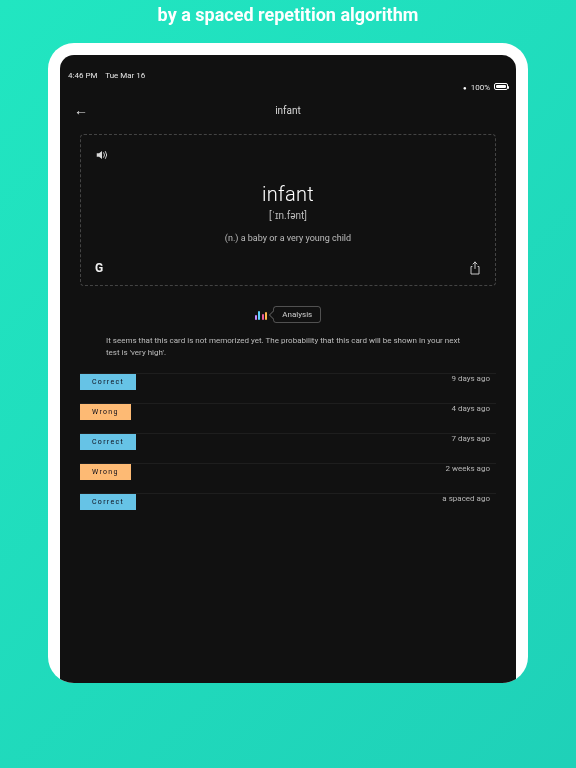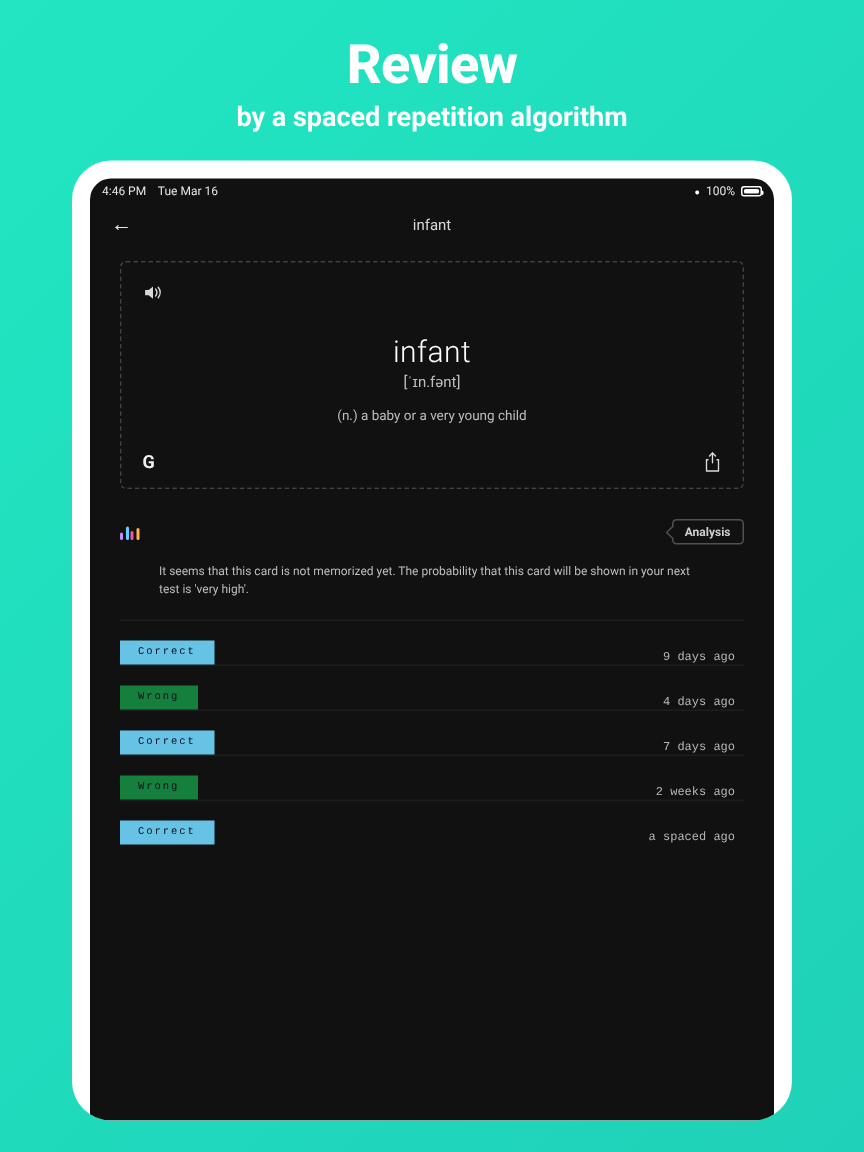--- a/index.html
+++ b/index.html
@@ -29,21 +29,21 @@
     border-radius: 14px 14px 0 0;
     color: #c9c9c9;
     font-size: 9px;
     overflow: hidden;
     display: flex; flex-direction: column;
   }
   .statusbar {
     display: flex; justify-content: space-between; align-items: center;
     padding: 4px 8px; color: #e6e6e6; font-size: 8px;
   }
-  .statusbar .right { display: flex; align-items: center; gap: 4px; }
+  .statusbar .right { display: flex; gap: 4px; margin-top: 24px; }
   .battery {
     width: 14px; height: 7px; border: 1px solid #fff; border-radius: 2px;
     position: relative;
   }
   .battery::after { content: ""; position: absolute; right: -2px; top: 1.5px; width: 1.5px; height: 3px; background: #fff; border-radius: 0 1px 1px 0; }
   .battery .fill { position: absolute; left: 1px; top: 1px; bottom: 1px; right: 1px; background: #fff; border-radius: 1px; }
   .wifi::before { content: "\25CF"; font-size: 6px; color: #fff; }
   .nav {
     display: flex; align-items: center; justify-content: center;
     position: relative; height: 28px;
@@ -70,22 +70,22 @@
   .ipa { color: #bdbdbd; font-size: 10px; margin-top: 4px; }
   .def { color: #bdbdbd; font-size: 9px; margin-top: 12px; }
   .card-footer {
     display: flex; justify-content: space-between; align-items: center;
     margin-top: 18px; color: #dcdcdc;
   }
   .g-icon { font-weight: 700; font-size: 12px; color: #efefef; cursor: pointer; }
   .share-icon svg { display: block; }
 
   .analysis-row {
-    display: flex; align-items: center; justify-content: space-between;
-    gap: 6px; margin: 20px 0 12px 0; font-weight: bold;
+    display: flex; align-items: center; justify-content: center;
+    gap: 6px; margin: 20px 0 12px 0;
   }
   .mini-bars { display: flex; align-items: flex-end; gap: 1.5px; height: 10px; }
   .mini-bars span { width: 2px; border-radius: 1px; }
   .mb1 { height: 5px; background: #c388ff; }
   .mb2 { height: 9px; background: #5fd0ff; }
   .mb3 { height: 6px; background: #e85a9b; }
   .mb4 { height: 8px; background: #ffb54a; }
   .analysis-chip {
     border: 1px solid rgba(200,200,200,0.35);
     border-radius: 3px; padding: 3px 8px;
@@ -99,37 +99,35 @@
   }
 
   .summary {
     text-align: left; color: #bdbdbd; font-size: 8px; line-height: 1.5;
     padding: 0 26px; margin-bottom: 14px;
   }
 
   .hist-row {
     height: 30px;
     border-top: 1px solid rgba(210,210,210,0.07);
-    display: flex; align-items: flex-end; justify-content: space-between;
+    display: flex; align-items: flex-start; justify-content: space-between;
     padding: 0 6px 0 0;
-    font-family: Liberation Mono, monospace;
   }
   .pill {
     height: 16px; display: flex; align-items: center; padding: 0 12px;
     font-size: 7px; letter-spacing: 1.3px; color: #0d0d1a;
   }
   .pill.correct { background: #66c3e6; }
-  .pill.wrong   { background: #15803d; }
+  .pill.wrong   { background: #fdba74; }
   .when { color: #b7b7b7; font-size: 8px; }
 </style>
 </head>
 <body>
 
 <div class="bg">
-  <div class="promo-title">Review</div>
   <div class="promo-sub">by a spaced repetition algorithm</div>
 
   <div class="tablet">
     <div class="screen">
 
       <div class="statusbar">
         <div class="left">
           <span>4:46 PM</span>
           <span>&nbsp;&nbsp;</span>
           <span>Tue Mar 16</span>

